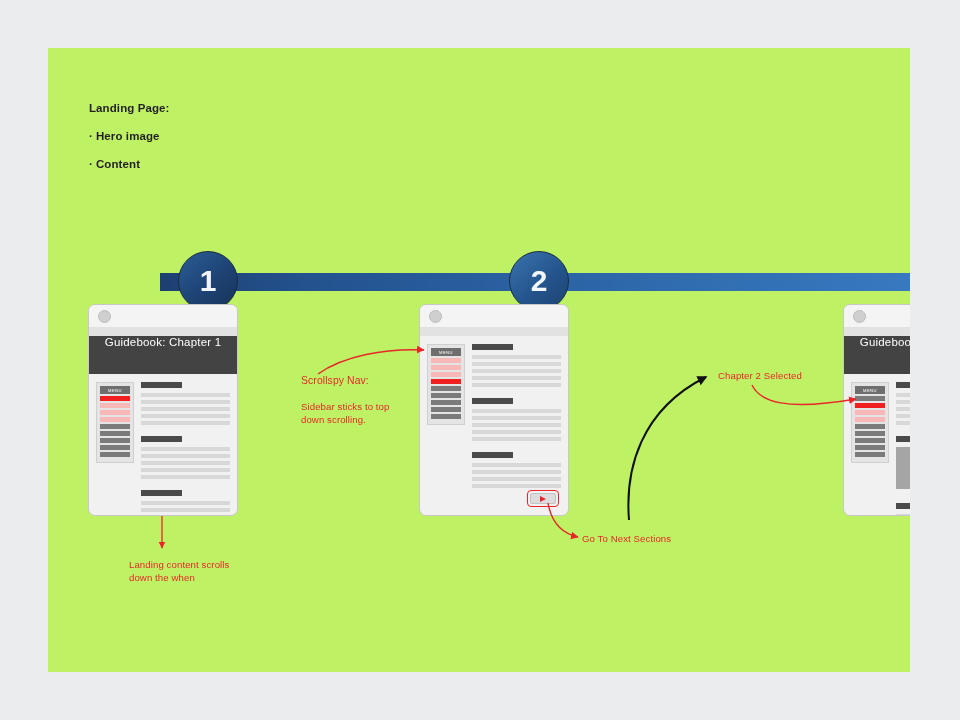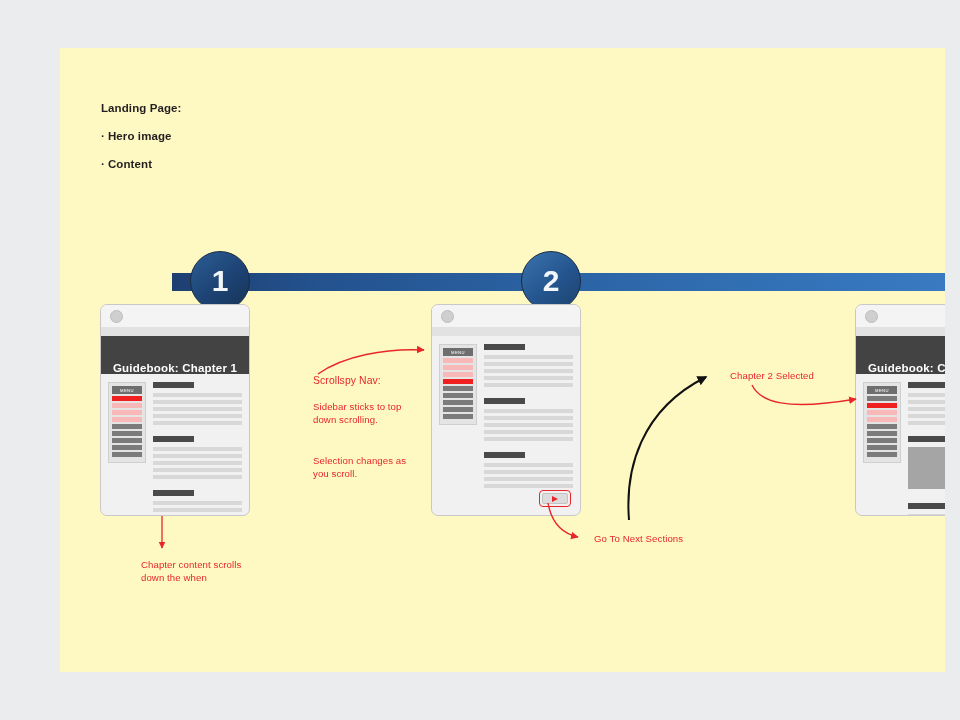--- a/index.html
+++ b/index.html
@@ -13,27 +13,26 @@
     font-family: "Liberation Sans", sans-serif;
     overflow: hidden;
   }
   #stage {
     position: relative;
     width: 960px;
     height: 720px;
   }
   #canvas {
     position: absolute;
-    left: 60px;
+    left: 48px;
     top: 48px;
     width: 862px;
     height: 624px;
-    background: #fef9c3;
+    background: #bef264;
     overflow: hidden;
-    padding-left: 23px;
   }
 
   
   .notes {
     position: absolute;
     left: 41px;
     top: 52px;
     color: #231f20;
   }
   .notes .note-title {
@@ -110,26 +109,25 @@
     box-sizing: border-box;
   }
   .mock-toolbar {
     height: 9px;
     background: #e2e2e2;
   }
   .mock-hero {
     background: #434343;
     color: #ffffff;
     display: flex;
-    align-items: flex-end;
+    align-items: flex-start;
     justify-content: center;
     font-size: 11.5px;
     letter-spacing: .2px;
     white-space: nowrap;
-    font-weight: bold;
   }
   .mock-body {
     position: relative;
     padding: 8px 7px 0 7px;
     display: flex;
     gap: 7px;
   }
 
   
   .mk-side {
@@ -193,21 +191,21 @@
 
   
   .anno {
     position: absolute;
     color: #e8262a;
     font-size: 9.6px;
     font-weight: normal;
     line-height: 13px;
     letter-spacing: .1px;
   }
-  .anno .blk { margin-bottom: 28px; }
+  .anno .blk { margin-bottom: 11px; }
   .anno .blk:last-child { margin-bottom: 0; }
   .anno-title { font-size: 10.4px; margin-bottom: 13px; }
   svg.overlay {
     position: absolute;
     left: 0; top: 0;
     width: 960px; height: 720px;
     overflow: visible;
     pointer-events: none;
   }
 </style>
@@ -360,28 +358,24 @@
         </div>
       </div>
     </div>
 
     <div class="anno" style="left:253px; top:326px; width:110px;">
       <div class="anno-title">Scrollspy Nav:</div>
       <div class="blk">
         <div>Sidebar sticks to top</div>
         <div>down scrolling.</div>
       </div>
-      <div class="blk">
-        <div>Selection changes as</div>
-        <div>you scroll.</div>
-      </div>
     </div>
 
     <div class="anno" style="left:81px; top:510px; width:140px;">
-      <div>Chapter content scrolls</div>
+      <div>Landing content scrolls</div>
       <div>down the when</div>
     </div>
 
     <div class="anno" style="left:534px; top:484px;">Go To Next Sections</div>
 
     <div class="anno" style="left:670px; top:321px;">Chapter 2 Selected</div>
   </div>
 
   <svg class="overlay">
     <defs>

